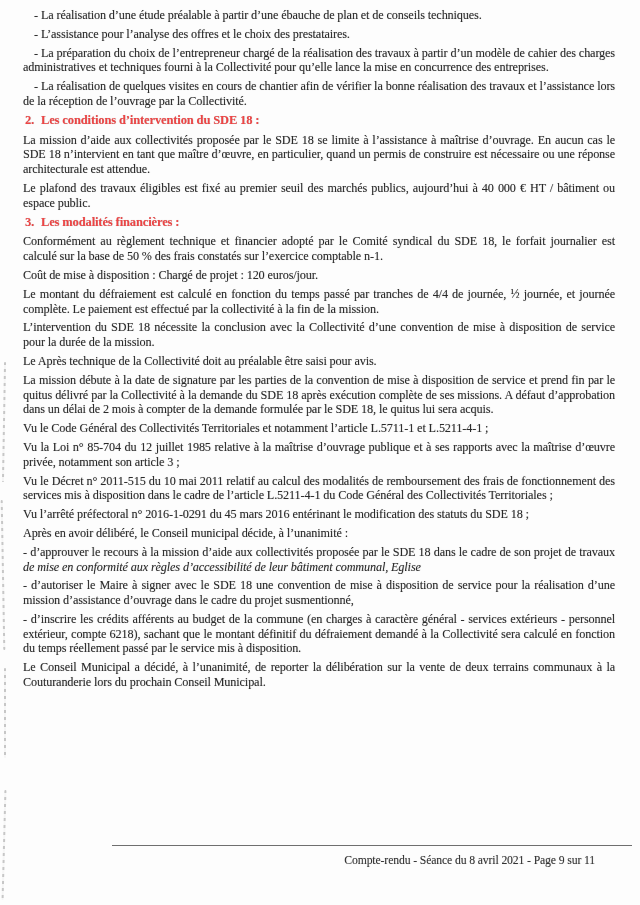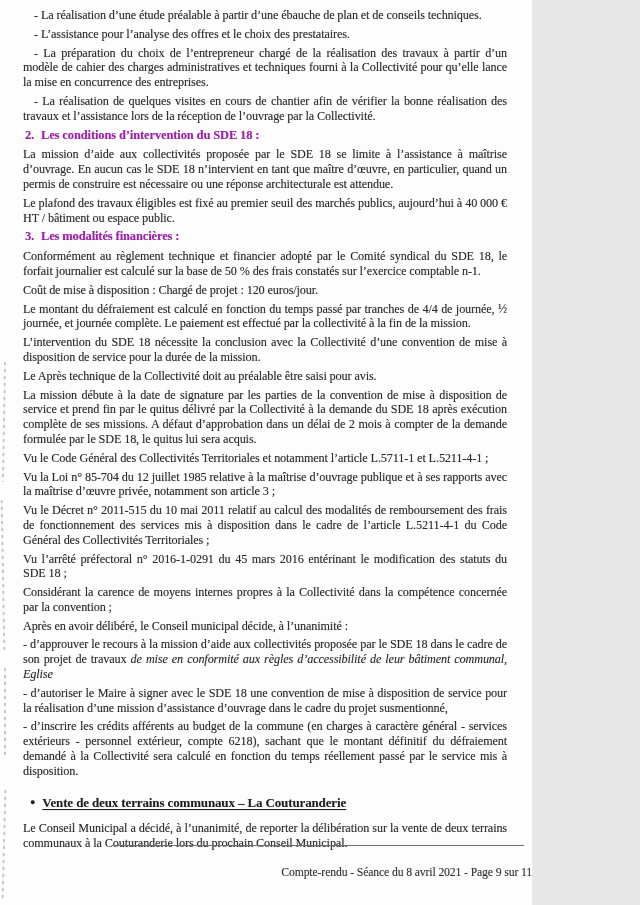--- a/index.html
+++ b/index.html
@@ -1,35 +1,35 @@
 <!DOCTYPE html>
 <html><head>
 <meta charset="utf-8">
 <style>
   html, body { margin: 0; padding: 0; background: #e8e8e8; }
   .page {
     position: relative;
-    width: 532px;
+    width: 640px;
     height: 905px;
     background: #fdfdfd;
     box-sizing: border-box;
     padding: 8px 25px 0 23px;
     font-family: "Liberation Serif", serif;
     font-size: 12.1px;
     line-height: 14.8px;
     letter-spacing: -0.08px;
     color: #2a2a2a;
     overflow: hidden;
     text-shadow: 0.3px 0.3px 0.7px rgba(70,70,70,0.38);
   }
   .page p { margin: 0 0 4px 0; text-align: justify; }
   .intro-item { margin-left: 2px; text-indent: 11px; }
   .section-heading {
     font-weight: bold;
-    color: #a21caf;
+    color: #ef4444;
     margin: 3px 0 5px 2px;
     font-size: 12.4px;
   }
   .section-heading .num { display: inline-block; min-width: 16px; }
   .decision-item { margin-left: 14px; }
   .italic { font-style: italic; }
   .sale-heading { margin: 16px 0 11px 7px; }
   .sale-bullet {
     display: inline-block;
     font-size: 9px;
@@ -50,22 +50,23 @@
     left: 0; right: 0;
     top: 845px;
   }
   .footer-rule {
     margin-left: 112px;
     margin-right: 8px;
     border-top: 1.4px solid #6f6f6f;
     height: 0;
   }
   .footer-text {
-    margin-top: 20px;
+    margin-top: 8px;
     text-align: right;
+    padding-right: 45px;
     font-size: 11.6px;
     color: #333;
   }
   
   .scan-artifact {
     position: absolute;
     width: 2px;
     background-image: repeating-linear-gradient(
       to bottom,
       rgba(110,110,110,0.38) 0 3px,
@@ -101,30 +102,26 @@
   <p>Coût de mise à disposition : Chargé de projet : 120 euros/jour.</p>
   <p>Le montant du défraiement est calculé en fonction du temps passé par tranches de 4/4 de journée, ½ journée, et journée complète. Le paiement est effectué par la collectivité à la fin de la mission.</p>
 
   <p>L’intervention du SDE 18 nécessite la conclusion avec la Collectivité d’une convention de mise à disposition de service pour la durée de la mission.</p>
   <p>Le Après technique de la Collectivité doit au préalable être saisi pour avis.</p>
   <p>La mission débute à la date de signature par les parties de la convention de mise à disposition de service et prend fin par le quitus délivré par la Collectivité à la demande du SDE 18 après exécution complète de ses missions. A défaut d’approbation dans un délai de 2 mois à compter de la demande formulée par le SDE 18, le quitus lui sera acquis.</p>
   <p>Vu le Code Général des Collectivités Territoriales et notamment l’article L.5711-1 et L.5211-4-1 ;</p>
   <p>Vu la Loi n° 85-704 du 12 juillet 1985 relative à la maîtrise d’ouvrage publique et à ses rapports avec la maîtrise d’œuvre privée, notamment son article 3 ;</p>
   <p>Vu le Décret n° 2011-515 du 10 mai 2011 relatif au calcul des modalités de remboursement des frais de fonctionnement des services mis à disposition dans le cadre de l’article L.5211-4-1 du Code Général des Collectivités Territoriales ;</p>
   <p>Vu l’arrêté préfectoral n° 2016-1-0291 du 45 mars 2016 entérinant le modification des statuts du SDE 18 ;</p>
-  <p>Considérant la carence de moyens internes propres à la Collectivité dans la compétence concernée par la convention ;</p>
   <p>Après en avoir délibéré, le Conseil municipal décide, à l’unanimité :</p>
 
   <p class="decision-item"><span>- d’approuver le recours à la mission d’aide aux collectivités proposée par le SDE 18 dans le cadre de son projet de travaux </span><span class="italic">de mise en conformité aux règles d’accessibilité de leur bâtiment communal, Eglise</span></p>
   <p class="decision-item">- d’autoriser le Maire à signer avec le SDE 18 une convention de mise à disposition de service pour la réalisation d’une mission d’assistance d’ouvrage dans le cadre du projet susmentionné,</p>
   <p class="decision-item">- d’inscrire les crédits afférents au budget de la commune (en charges à caractère général - services extérieurs - personnel extérieur, compte 6218), sachant que le montant définitif du défraiement demandé à la Collectivité sera calculé en fonction du temps réellement passé par le service mis à disposition.</p>
 
-  <div class="sale-heading">
-    <span class="sale-bullet">●</span><span class="sale-title">Vente de deux terrains communaux – La Couturanderie</span>
-  </div>
   <p class="sale-para">Le Conseil Municipal a décidé, à l’unanimité, de reporter la délibération sur la vente de deux terrains communaux à la Couturanderie lors du prochain Conseil Municipal.</p>
 
   <div class="footer">
     <div class="footer-rule"></div>
     <div class="footer-text">Compte-rendu - Séance du 8 avril 2021 - Page 9 sur 11</div>
   </div>
 
   <div class="scan-artifact sa1"></div>
   <div class="scan-artifact sa2"></div>
   <div class="scan-artifact sa3"></div>

